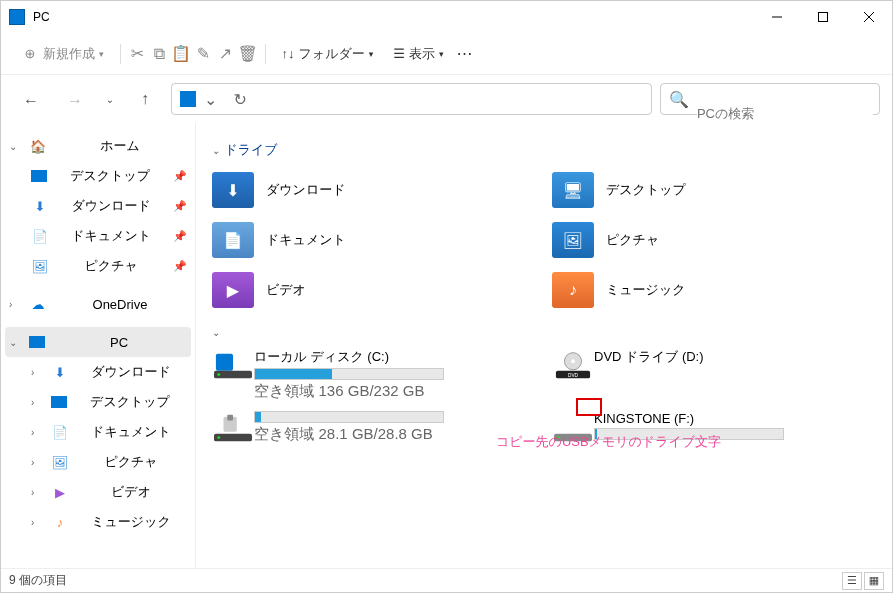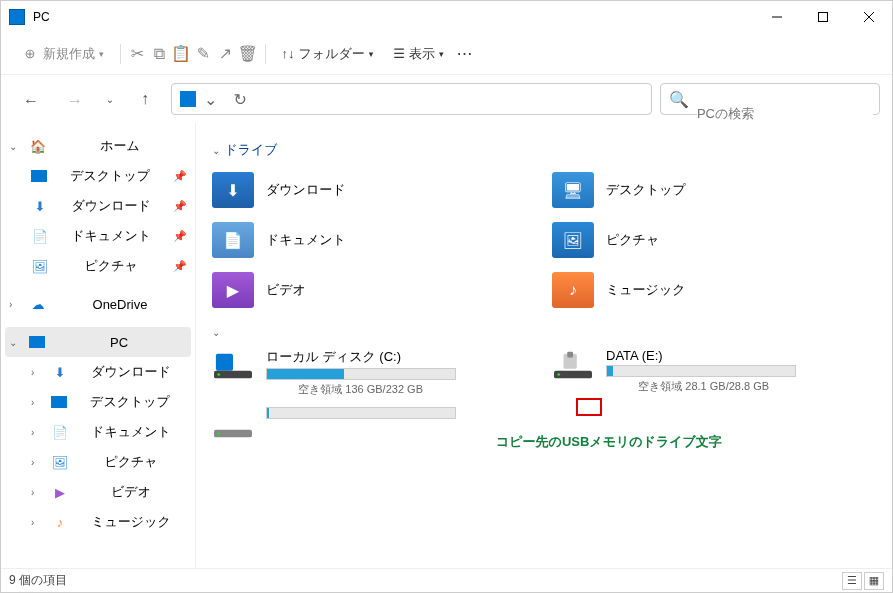--- a/index.html
+++ b/index.html
@@ -44,31 +44,31 @@
 
 .content { flex: 1; overflow-y: auto; padding: 12px 16px; position: relative; }
 .section-header { display: flex; align-items: center; gap: 4px; font-size: 13px; color: #003e92; margin: 6px 0 10px 0; }
 .section-header .chev { color: #666; font-size: 10px; }
 .folder-grid { display: grid; grid-template-columns: 1fr 1fr; gap: 8px 16px; margin-bottom: 16px; }
 .folder-item { display: flex; align-items: center; gap: 12px; height: 42px; }
 .folder-icon { width: 42px; height: 36px; border-radius: 3px; display: flex; align-items: center; justify-content: center; position: relative; }
 .folder-label { font-size: 13px; color: #000; }
 
 .drive-grid { display: grid; grid-template-columns: 1fr 1fr; gap: 10px 16px; }
-.drive-item { display: flex; align-items: flex-start; gap: 12px; }
+.drive-item { display: flex; align-items: flex-start; gap: 0; }
 .drive-icon { width: 42px; height: 36px; display: flex; align-items: center; justify-content: center; }
 .drive-info { flex: 1; }
 .drive-name { font-size: 13px; color: #000; margin-bottom: 2px; }
 .drive-bar { width: 190px; height: 12px; background: #e8e8e8; border: 1px solid #ccc; position: relative; margin-bottom: 2px; }
 .drive-bar-fill { height: 100%; background: #26a0da; }
-.drive-free { font-size: 11px; color: #666; margin-left: 32px; }
+.drive-free { font-size: 15px; color: #666; }
 
 
 .annotation-box { position: absolute; border: 2px solid #d00; }
-.annotation-text { position: absolute; color: #15803d; font-size: 13px; font-weight: bold; }
+.annotation-text { position: absolute; color: #ec4899; font-size: 13px; font-weight: normal; }
 
 
 .statusbar { height: 24px; border-top: 1px solid #eee; display: flex; align-items: center; padding: 0 8px; font-size: 12px; color: #444; }
 .statusbar .spacer { flex: 1; }
 .view-toggle { display: flex; gap: 2px; }
 .view-toggle div { width: 20px; height: 18px; display: flex; align-items: center; justify-content: center; border: 1px solid #ccc; font-size: 11px; }
 
 
 .ficon-dl { background: linear-gradient(#2b7cd3, #1e5fa8); }
 .ficon-desk { background: linear-gradient(#3a96dd, #2176c0); }
@@ -281,42 +281,55 @@
           <div class="drive-name">ローカル ディスク (C:)</div>
           <div class="drive-bar">
               <div class="drive-bar-fill" style="width:41%;"></div>
             </div>
           <div class="drive-free">空き領域 136 GB/232 GB</div>
         </div>
       </div>
       <div class="drive-item">
         <div class="drive-icon">
           <svg class="drive-svg" viewBox="0 0 40 30">
+              <circle cx="20" cy="10" r="9" fill="#ddd" stroke="#999"></circle>
+              <circle cx="20" cy="10" r="2" fill="#fff"></circle>
+              <rect x="2" y="20" width="36" height="8" fill="#222" rx="2"></rect>
+              <text x="20" y="27" font-size="5" fill="#fff" text-anchor="middle">DVD</text>
+            </svg>
+        </div>
+        <div class="drive-info">
+          <div class="drive-name">DVD ドライブ (D:)</div>
+        </div>
+      </div>
+      <div class="drive-item">
+        <div class="drive-icon">
+          <svg class="drive-svg" viewBox="0 0 40 30">
               <rect x="10" y="2" width="14" height="16" fill="#ccc" rx="2"></rect>
               <rect x="14" y="0" width="6" height="6" fill="#888" rx="1"></rect>
               <rect x="0" y="20" width="40" height="8" fill="#444" rx="2"></rect>
               <circle cx="5" cy="24" r="1.5" fill="#2d2"></circle>
             </svg>
         </div>
         <div class="drive-info">
-          <div class="drive-name">DATA (E:)</div>
           <div class="drive-bar">
               <div class="drive-bar-fill" style="width:3%;"></div>
             </div>
           <div class="drive-free">空き領域 28.1 GB/28.8 GB</div>
         </div>
       </div>
       <div class="drive-item" style="position:relative;">
         <div class="drive-icon">
           <svg class="drive-svg" viewBox="0 0 40 30">
               <rect x="0" y="20" width="40" height="8" fill="#888" rx="2"></rect>
               <circle cx="5" cy="24" r="1.5" fill="#2d2"></circle>
             </svg>
         </div>
         <div class="drive-info">
+          <div class="drive-name">KINGSTONE (F:)</div>
           <div class="drive-bar">
               <div class="drive-bar-fill" style="width:1%;"></div>
             </div>
         </div>
       </div>
     </div>
 
     <div class="annotation-box" style="left:380px; top:275px; width:26px; height:18px;"></div>
     <div class="annotation-text" style="left:300px; top:310px;">コピー先のUSBメモリのドライブ文字</div>
   </div>

